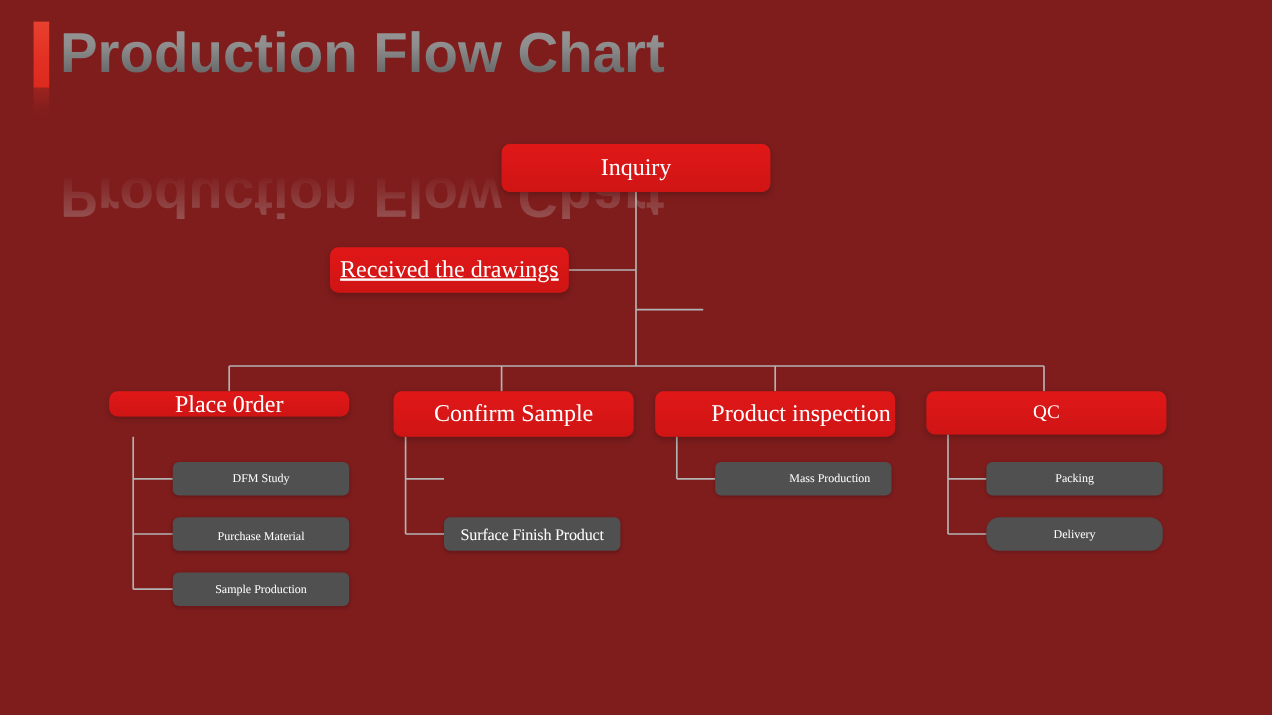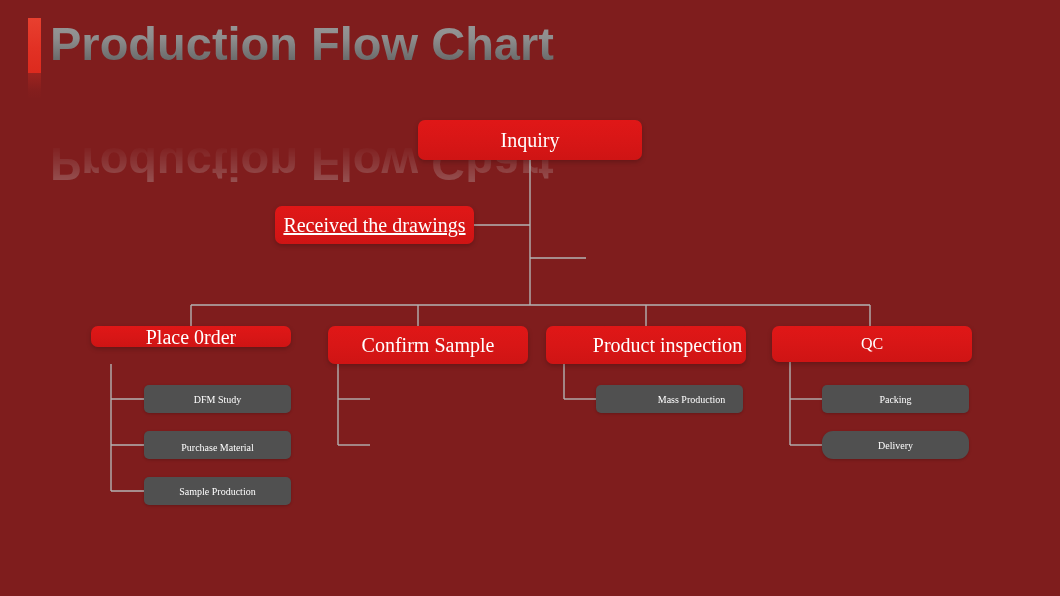--- a/index.html
+++ b/index.html
@@ -204,20 +204,23 @@
 
   <div class="node node-gray node-overflow" style="left:144px; top:431px; width:147px; height:28px;">
     <span class="node-clip-text">Purchase Material</span>
   </div>
 
   <div class="node node-gray" style="left:144px; top:477px; width:147px; height:28px;text-align:center;">
     <span class="node-clip-text">Sample Production</span>
   </div>
 
 
+  <div class="node node-gray node-tight" style="left:370px; top:431px; width:147px; height:28px;">
+    <span class="node-clip-text">Surface Finish Product</span>
+  </div>
 
   <div class="node node-gray" style="left:596px; top:385px; width:147px; height:28px;padding-left:44px;">
     <span class="node-clip-text">Mass Production</span>
   </div>
 
   <div class="node node-gray" style="left:822px; top:385px; width:147px; height:28px;">
     <span class="node-clip-text">Packing</span>
   </div>
 
   <div class="node node-gray" style="left:822px; top:431px; width:147px; height:28px;border-radius:11px;">

